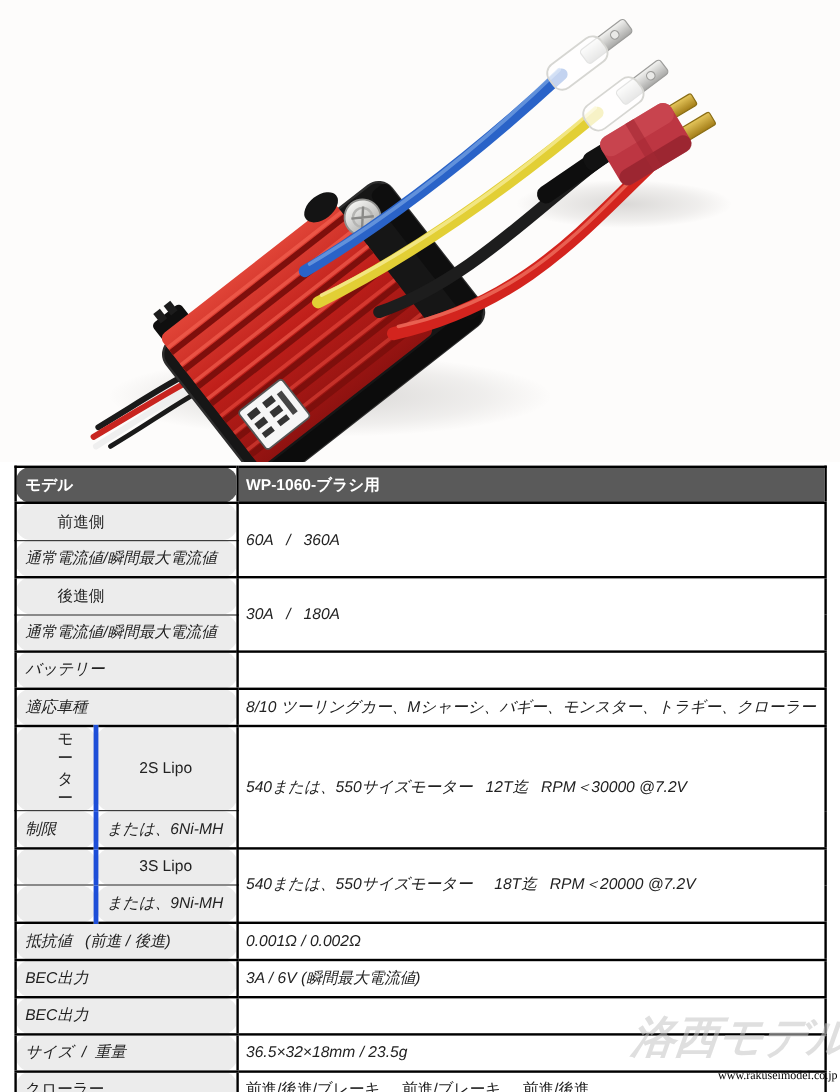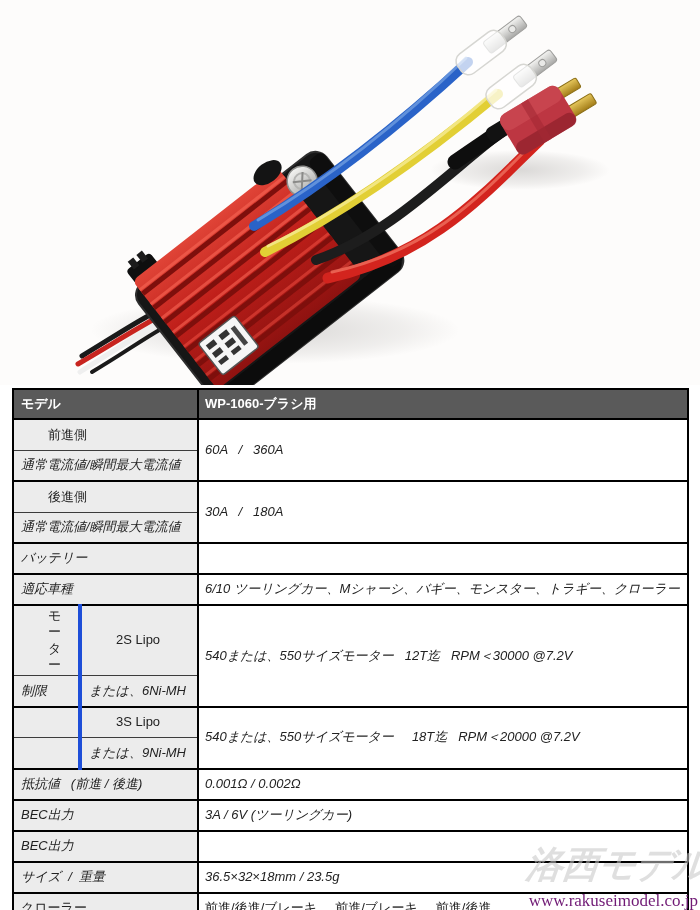--- a/index.html
+++ b/index.html
@@ -8,40 +8,40 @@
     font-family:"Liberation Sans","DejaVu Sans",sans-serif;overflow:hidden;
   }
   .photo-wrap{position:absolute;left:0;top:0;width:700px;height:385px;}
   
   table.spec{
     position:absolute;left:12px;top:388px;width:677px;
     border-collapse:collapse;table-layout:fixed;
     font-size:13px;color:#222;border:2px solid #000;background:#fff;
   }
   table.spec td{vertical-align:middle;white-space:pre-wrap;overflow:hidden;line-height:1.25;}
-  td.lab{background:#ececec;text-align:left;padding:2px 7px;}
+  td.lab{background:#ececec;text-align:left;padding:2px 7px;border-radius:13px;}
   td.sub{border-left:4px solid #1d4ed8;}
   td.val{border-left:2px solid #000;text-align:left;padding:2px 6px;background:#fff;}
   td.bb1{border-bottom:1px solid #3c3c3c;padding-left:34px;}
   td.bb2{border-bottom:2px solid #000;font-style:italic;}
   tr.hdr td{background:#5a5a5a;color:#fff;font-weight:bold;border-bottom:2px solid #000;}
   tr.hdr td.val{background:#5a5a5a;}
   tr{height:31px;}
   tr.hdr{height:30px;}
   
   .wm-logo{
     position:absolute;right:4px;top:840px;width:170px;height:60px;
     font-size:37px;font-weight:800;font-style:italic;letter-spacing:-1px;
     color:#c6c6c6;opacity:.55;white-space:nowrap;text-align:right;
     transform:skewX(-6deg);pointer-events:none;z-index:5;
   }
   .wm-url{
     position:absolute;right:2px;top:891px;
     font-family:"Liberation Serif","DejaVu Serif",serif;
-    font-size:17px;color:#701a75;z-index:5;
+    font-size:10px;color:#000000;z-index:5;
   }
 </style>
 </head>
 <body>
 
 <div class="photo-wrap">
   <svg width="700" height="385" viewBox="0 0 700 385">
     <defs>
       <linearGradient id="hsg" x1="0" y1="0" x2="0" y2="1">
         <stop offset="0" stop-color="#e04437"></stop>
@@ -191,21 +191,21 @@
   </tr>
   <tr>
     <td colspan="2" class="lab bb2">通常電流値/瞬間最大電流値</td>
   </tr>
   <tr>
     <td colspan="2" class="lab bb2">バッテリー</td>
     <td class="val bb2"></td>
   </tr>
   <tr>
     <td colspan="2" class="lab bb2">適応車種</td>
-    <td class="val bb2">6/10 ツーリングカー、Mシャーシ、バギー、モンスター、トラギー、クローラー</td>
+    <td class="val bb2">8/10 ツーリングカー、Mシャーシ、バギー、モンスター、トラギー、クローラー</td>
   </tr>
   <tr>
     <td class="lab bb1">モーター</td>
     <td class="lab sub bb1">2S Lipo</td>
     <td rowspan="2" class="val bb2">540または、550サイズモーター   12T迄   RPM＜30000 @7.2V</td>
   </tr>
   <tr>
     <td class="lab bb2">制限</td>
     <td class="lab sub bb2">または、6Ni-MH</td>
   </tr>
@@ -217,21 +217,21 @@
   <tr>
     <td class="lab bb2"></td>
     <td class="lab sub bb2">または、9Ni-MH</td>
   </tr>
   <tr>
     <td colspan="2" class="lab bb2">抵抗値   (前進 / 後進)</td>
     <td class="val bb2">0.001Ω / 0.002Ω</td>
   </tr>
   <tr>
     <td colspan="2" class="lab bb2">BEC出力</td>
-    <td class="val bb2">3A / 6V (ツーリングカー)</td>
+    <td class="val bb2">3A / 6V (瞬間最大電流値)</td>
   </tr>
   <tr>
     <td colspan="2" class="lab bb2">BEC出力</td>
     <td class="val bb2"></td>
   </tr>
   <tr>
     <td colspan="2" class="lab bb2">サイズ  /  重量</td>
     <td class="val bb2">36.5×32×18mm / 23.5g</td>
   </tr>
   <tr>

